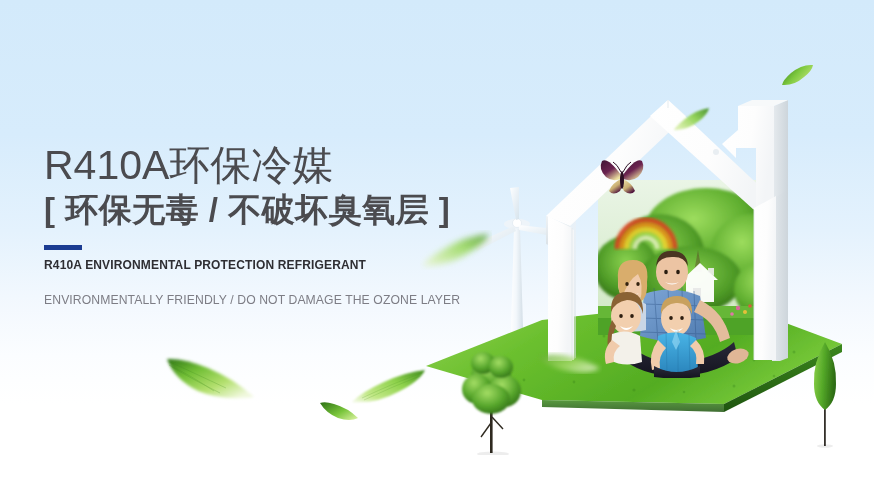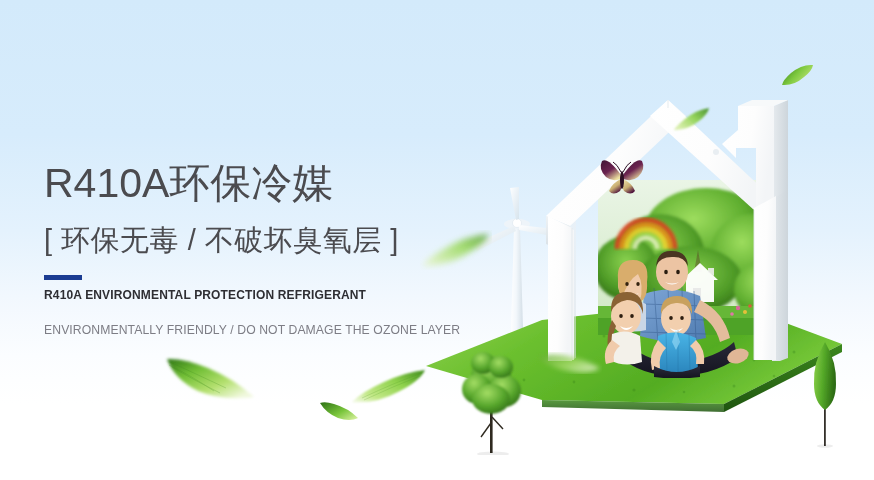--- a/index.html
+++ b/index.html
@@ -23,40 +23,40 @@
         #f2f8fe 62%,
         #fbfdff 74%,
         #ffffff 84%,
         #ffffff 100%);
   }
 
   
   .text-block {
     position: absolute;
     left: 44px;
-    top: 160px;
+    top: 142px;
     width: 420px;
     z-index: 40;
   }
   .title-cn {
     font-size: 41px;
     line-height: 46px;
     color: #4b4b4f;
     font-weight: 300;
     letter-spacing: 0px;
     white-space: nowrap;
   }
   .subtitle-cn {
-    font-size: 29px;
+    font-size: 33px;
     line-height: 40px;
     color: #4b4b4f;
-    font-weight: 400;
+    font-weight: 700;
     letter-spacing: 0.5px;
     white-space: nowrap;
-    margin-top: 14px;
+    margin-top: 2px;
   }
   .divider {
     width: 38px;
     height: 5px;
     background: #1b3c92;
     margin-top: 15px;
     margin-bottom: 7px;
   }
   .title-en {
     font-size: 12px;

